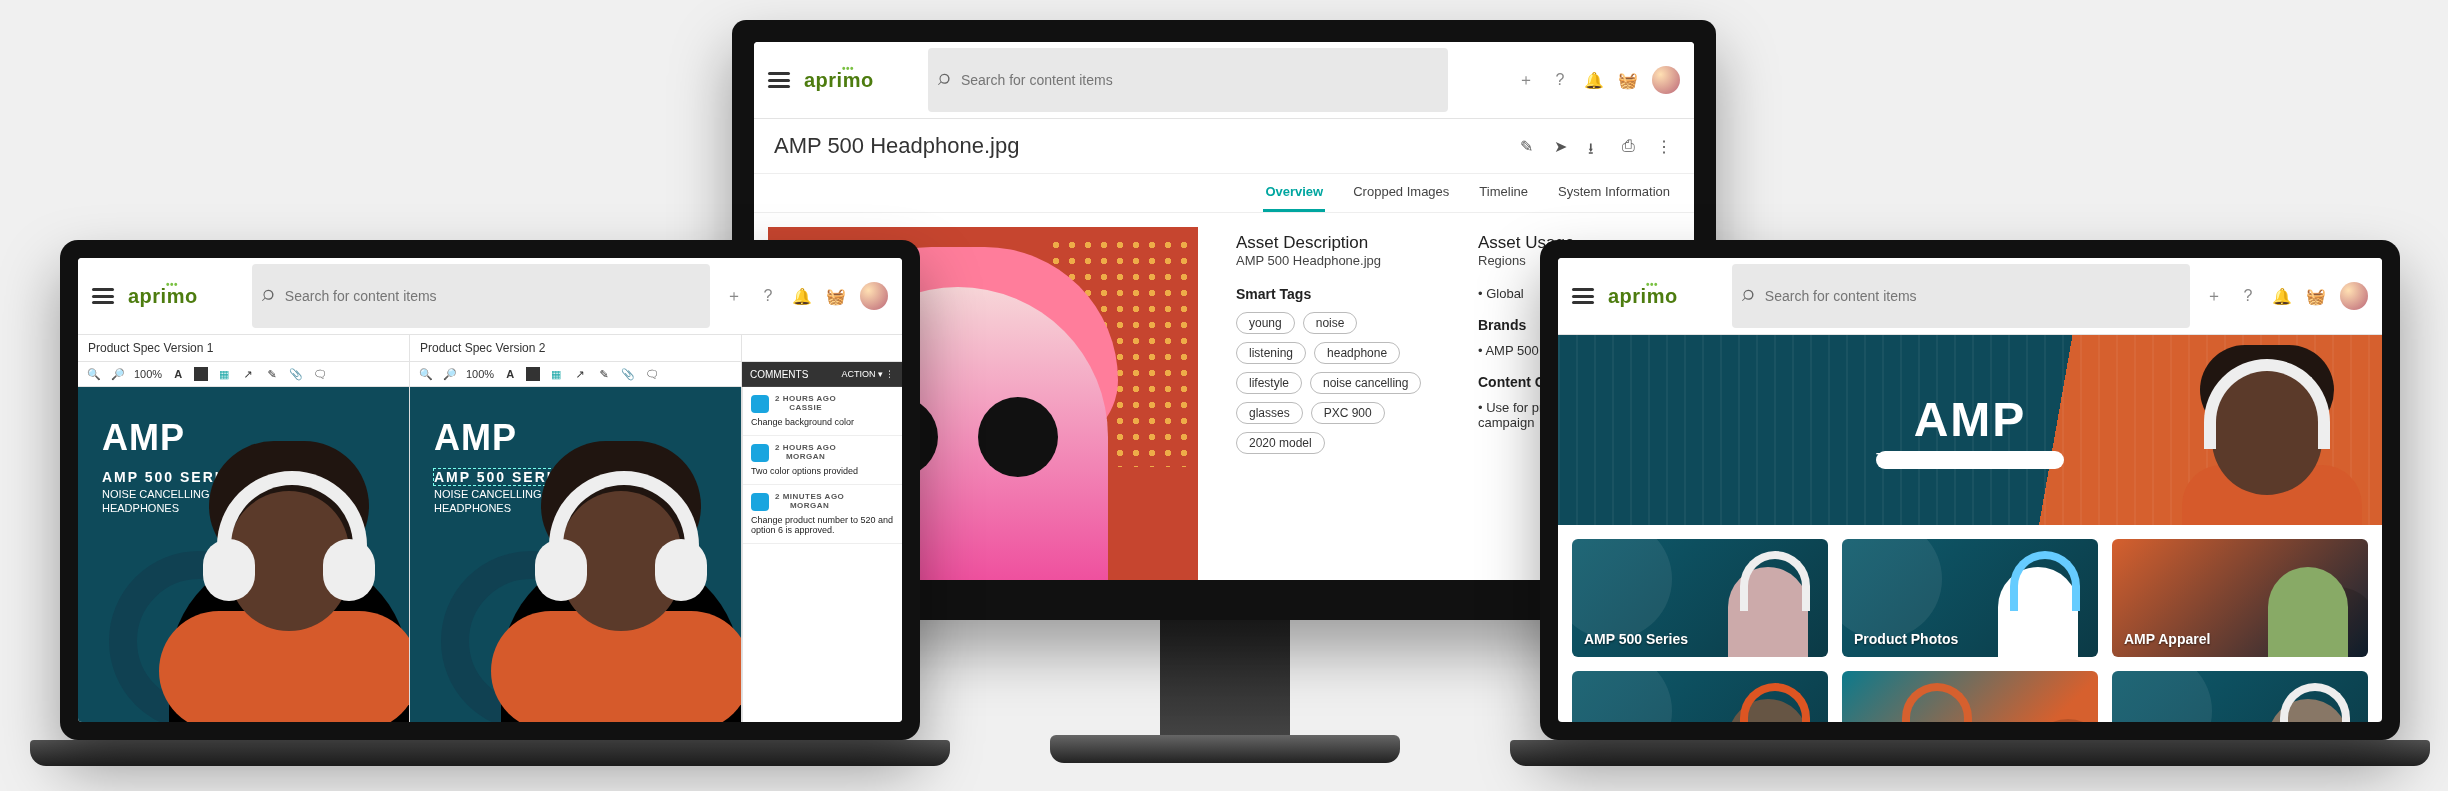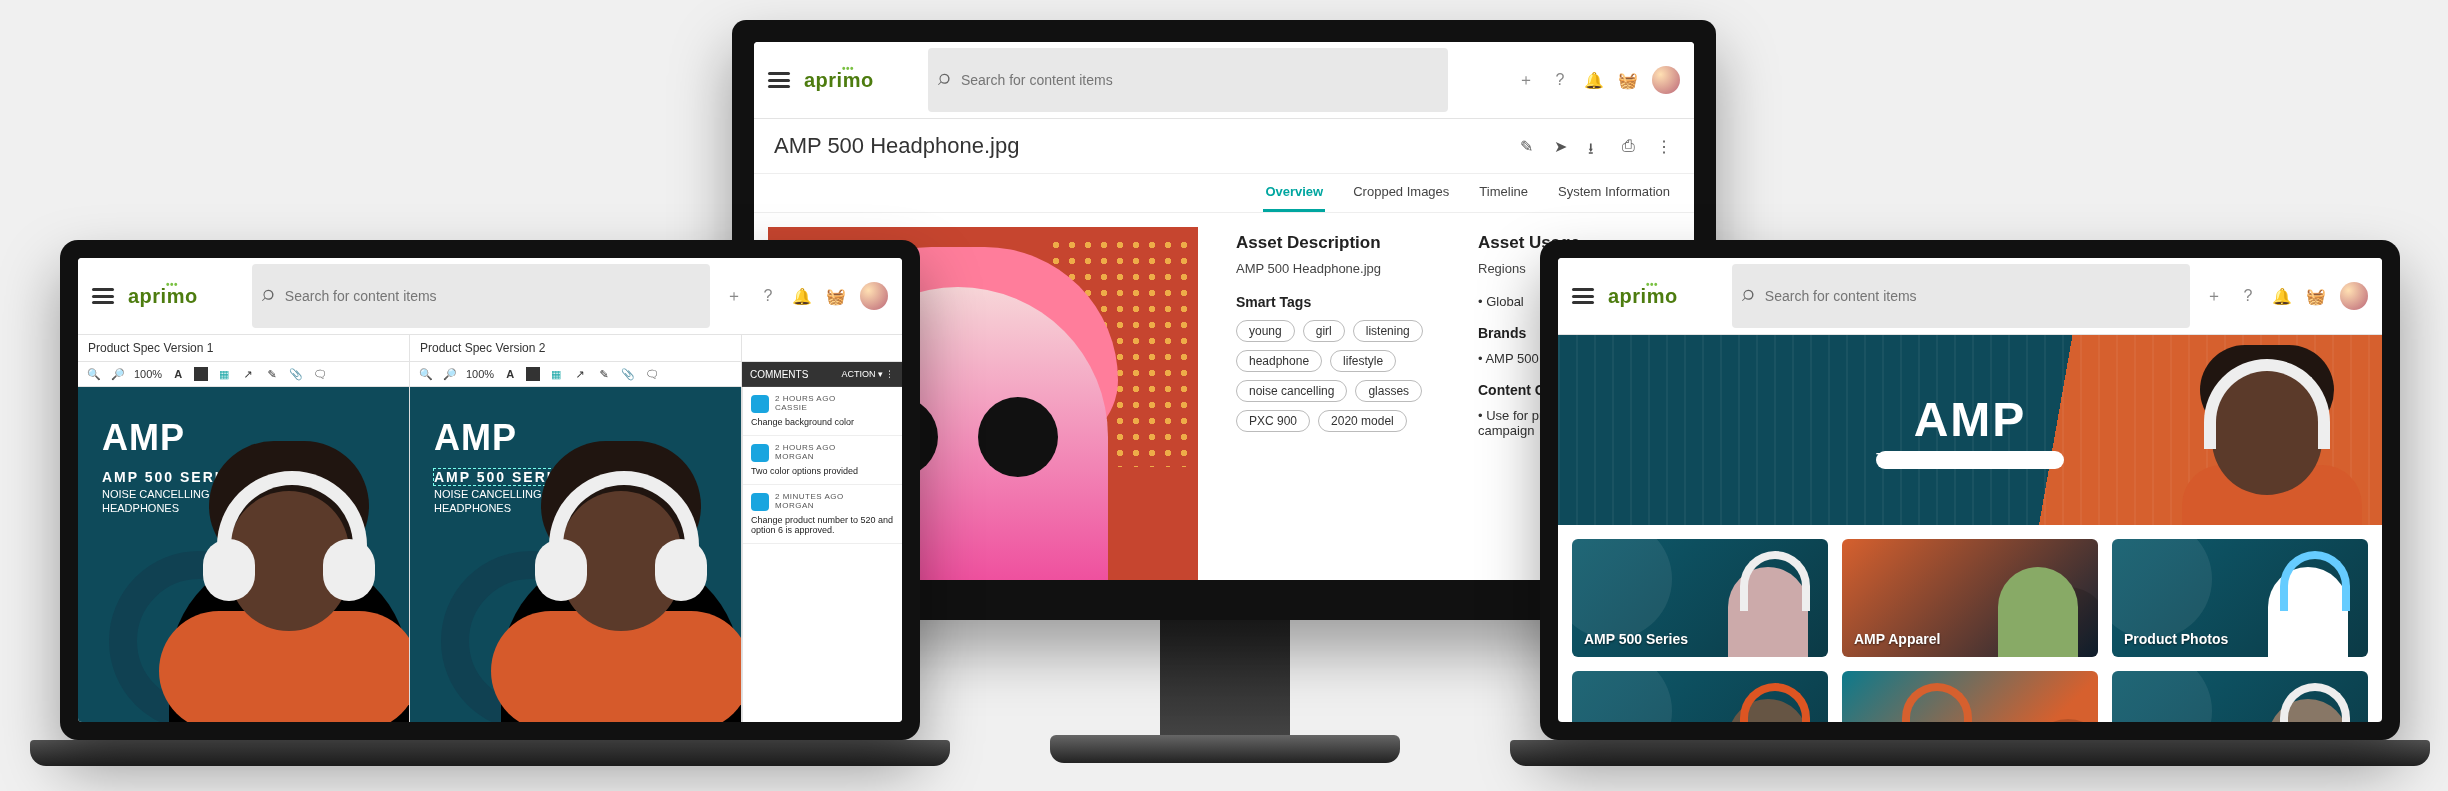--- a/index.html
+++ b/index.html
@@ -60,21 +60,21 @@
   .tab.active{color:#00a6a0;border-bottom:3px solid #00a6a0;font-weight:600;}
   .asset-body{display:flex;gap:0;}
   .asset-img{width:430px;height:380px;background:#c6452f;position:relative;margin:14px;}
   .asset-img .dots{position:absolute;right:10px;top:10px;width:140px;height:230px;background:radial-gradient(circle,#f2b84b 3px,transparent 3px);background-size:16px 16px;opacity:.9;}
   .asset-img .face{position:absolute;left:40px;bottom:0;width:300px;height:320px;background:linear-gradient(#f7d6d8,#e49);border-radius:150px 150px 0 0;}
   .asset-img .hair{position:absolute;left:30px;top:20px;width:320px;height:200px;background:#ff7d9b;border-radius:160px 160px 80px 80px;}
   .asset-img .glasses{position:absolute;left:90px;top:170px;width:200px;height:70px;}
   .asset-img .glasses::before,.asset-img .glasses::after{content:"";position:absolute;width:80px;height:80px;border-radius:50%;background:#111;}
   .asset-img .glasses::after{right:0;}
   .asset-meta{flex:1;padding:20px 24px;display:flex;gap:50px;font-size:14px;color:#222;}
-  .asset-meta h3{font-size:17px;font-weight:700;margin-bottom:8px;}
+  .asset-meta h3{font-size:17px;font-weight:400;}
   .asset-meta .col{flex:1;}
   .asset-meta .sub{font-size:13px;color:#444;margin-bottom:18px;}
   .asset-meta h4{font-size:14px;font-weight:600;margin:16px 0 10px;}
   .tags{display:flex;flex-wrap:wrap;gap:8px;}
   .tag{border:1px solid #bbb;border-radius:14px;padding:3px 12px;font-size:12px;color:#333;background:#fff;}
   .bullet{font-size:13px;color:#333;}
 
   
   .doclabels{display:flex;border-bottom:1px solid #e3e3e3;}
   .doclabel{flex:1;padding:6px 10px;font-size:12px;color:#333;border-right:1px solid #e3e3e3;}
@@ -100,21 +100,21 @@
   .panel .person .head{position:absolute;left:60px;top:-60px;width:120px;height:140px;background:#5b3a2a;border-radius:60px;}
   .panel .person .hair{position:absolute;left:40px;top:-110px;width:160px;height:130px;background:#201510;border-radius:80px;}
   .panel .person .hp{position:absolute;left:48px;top:-80px;width:150px;height:120px;border:14px solid #eee;border-bottom:0;border-radius:80px 80px 0 0;}
   .panel .person .cup{position:absolute;width:52px;height:62px;background:#eee;border-radius:30px;}
   .panel .person .cup.l{left:34px;top:-12px;} .panel .person .cup.r{right:34px;top:-12px;}
   .comments{width:160px;background:#fff;border-left:1px solid #e3e3e3;font-size:10px;}
   .comment{padding:8px;border-bottom:1px solid #eee;}
   .comment .meta{display:flex;gap:6px;align-items:center;margin-bottom:4px;}
   .comment .av{width:18px;height:18px;border-radius:4px;background:#19a5df;}
   .comment .t{font-size:8px;color:#555;font-weight:700;line-height:1.1;}
-  .comment .t span{display:block;font-weight:400;letter-spacing:.5px;}
+  .comment .t span{display:block;font-weight:700;letter-spacing:.5px;text-align:center;}
   .comment .body{font-size:9px;color:#222;}
   
   .hero{height:190px;background:linear-gradient(100deg,#0e4a5a 60%,#d6602e 60%);position:relative;display:flex;align-items:center;justify-content:center;flex-direction:column;color:#fff;}
   .hero .waves{position:absolute;inset:0;background:repeating-linear-gradient(90deg,rgba(255,255,255,.05) 0 2px,transparent 2px 18px);}
   .hero .amp{font-size:48px;font-weight:900;letter-spacing:2px;}
   .hero .tag{border:0;color:#fff;font-size:16px;letter-spacing:2px;margin-top:4px;padding:0;}
   .hero .hpic{position:absolute;right:20px;bottom:0;width:180px;height:170px;}
   .hero .hpic .head{position:absolute;left:30px;top:10px;width:110px;height:130px;background:#5b3a2a;border-radius:55px;}
   .hero .hpic .hair{position:absolute;left:18px;top:-10px;width:134px;height:90px;background:#201510;border-radius:70px;}
   .hero .hpic .shirt{position:absolute;left:0;bottom:0;width:180px;height:60px;background:#d65a2b;border-radius:40px 40px 0 0;}
@@ -190,21 +190,21 @@
         <div class="face"></div>
         <div class="glasses"></div>
       </div>
       <div class="asset-meta">
         <div class="col">
           <h3>Asset Description</h3>
           <div class="sub">AMP 500 Headphone.jpg</div>
           <h4>Smart Tags</h4>
           <div class="tags">
             <span class="tag">young</span>
-            <span class="tag">girl</span>
+            <span class="tag">noise</span>
             <span class="tag">listening</span>
             <span class="tag">headphone</span>
             <span class="tag">lifestyle</span>
             <span class="tag">noise cancelling</span>
             <span class="tag">glasses</span>
             <span class="tag">PXC 900</span>
             <span class="tag">2020 model</span>
           </div>
         </div>
         <div class="col">
@@ -398,31 +398,31 @@
         </div>
     </div>
 
     <div class="grid">
       <div class="card blue">
           <div class="circ c1"></div>
           <div class="face-mini"></div>
           <div class="hp-mini"></div>
           <div class="lbl">AMP 500 Series</div>
         </div>
-      <div class="card orange">
-          <div class="circ c2"></div>
-          <div class="face-mini" style="background:#8a6;"></div>
-          <div class="lbl">AMP Apparel</div>
-        </div>
       <div class="card blue">
           <div class="circ c1"></div>
           <div class="face-mini" style="background:#fff;"></div>
           <div class="hp-mini" style="border-color:#6cf;"></div>
           <div class="lbl">Product Photos</div>
         </div>
+      <div class="card orange">
+          <div class="circ c2"></div>
+          <div class="face-mini" style="background:#8a6;"></div>
+          <div class="lbl">AMP Apparel</div>
+        </div>
       <div class="card blue">
           <div class="circ c1"></div>
           <div class="face-mini" style="background:#654;"></div>
           <div class="hp-mini" style="border-color:#d52;"></div>
         </div>
       <div class="card teal">
           <div class="circ c2"></div>
           <div class="hp-mini" style="border-color:#d6602e;right:auto;left:60px;"></div>
         </div>
       <div class="card blue">

